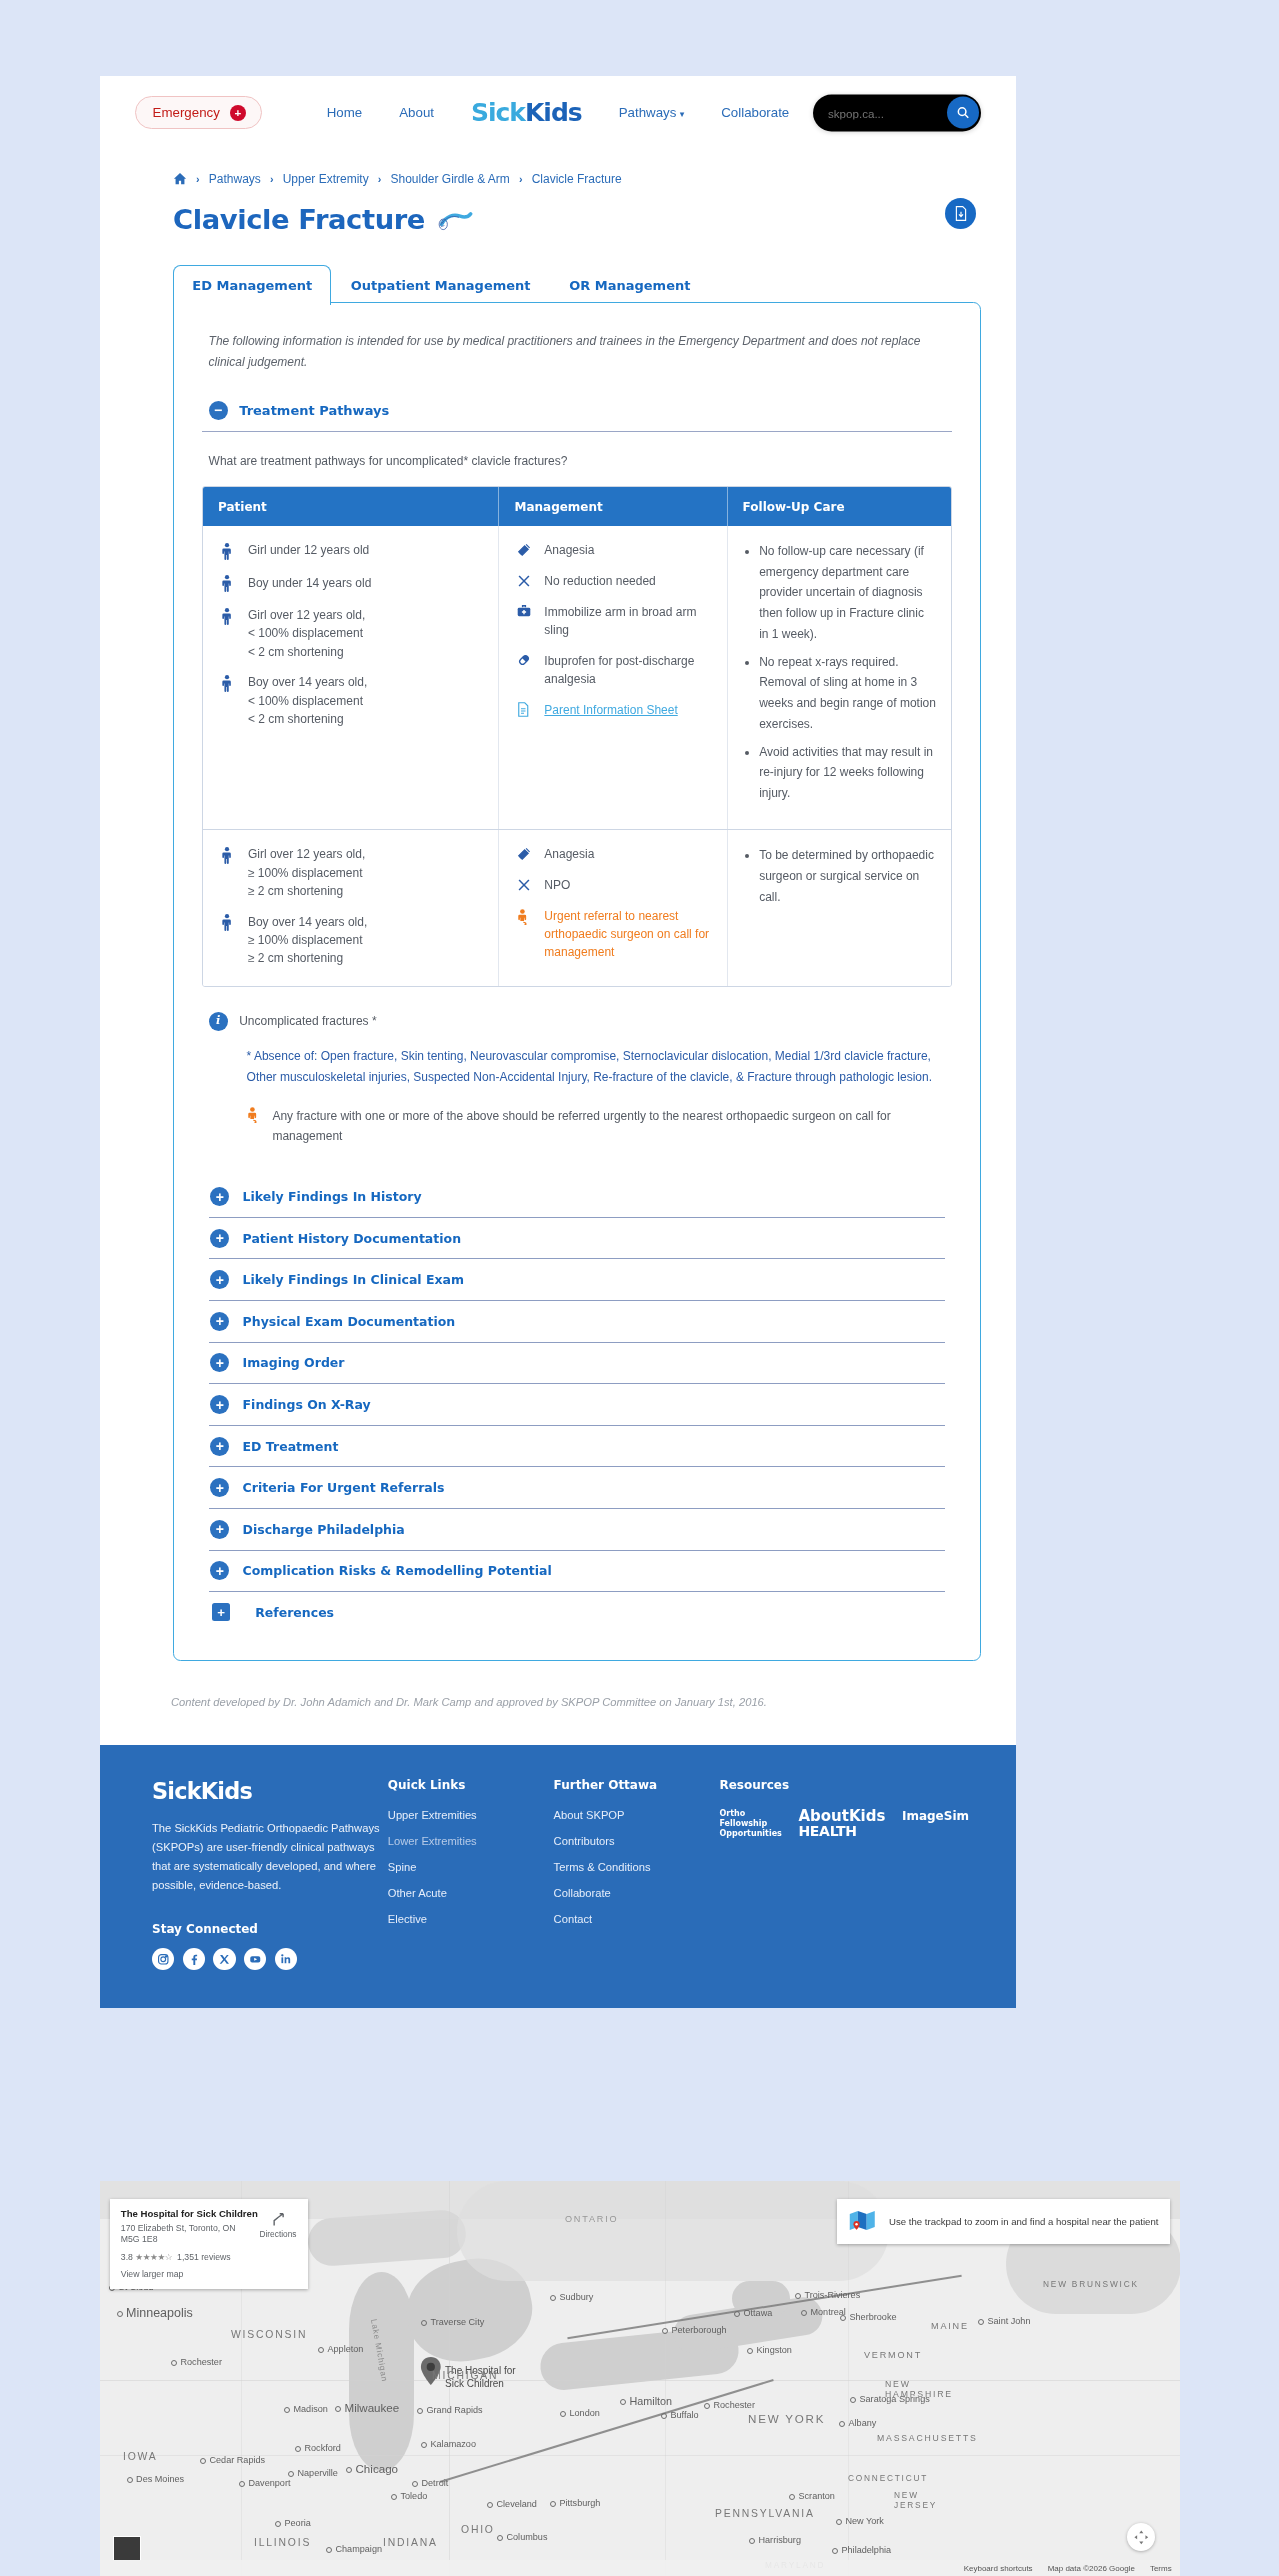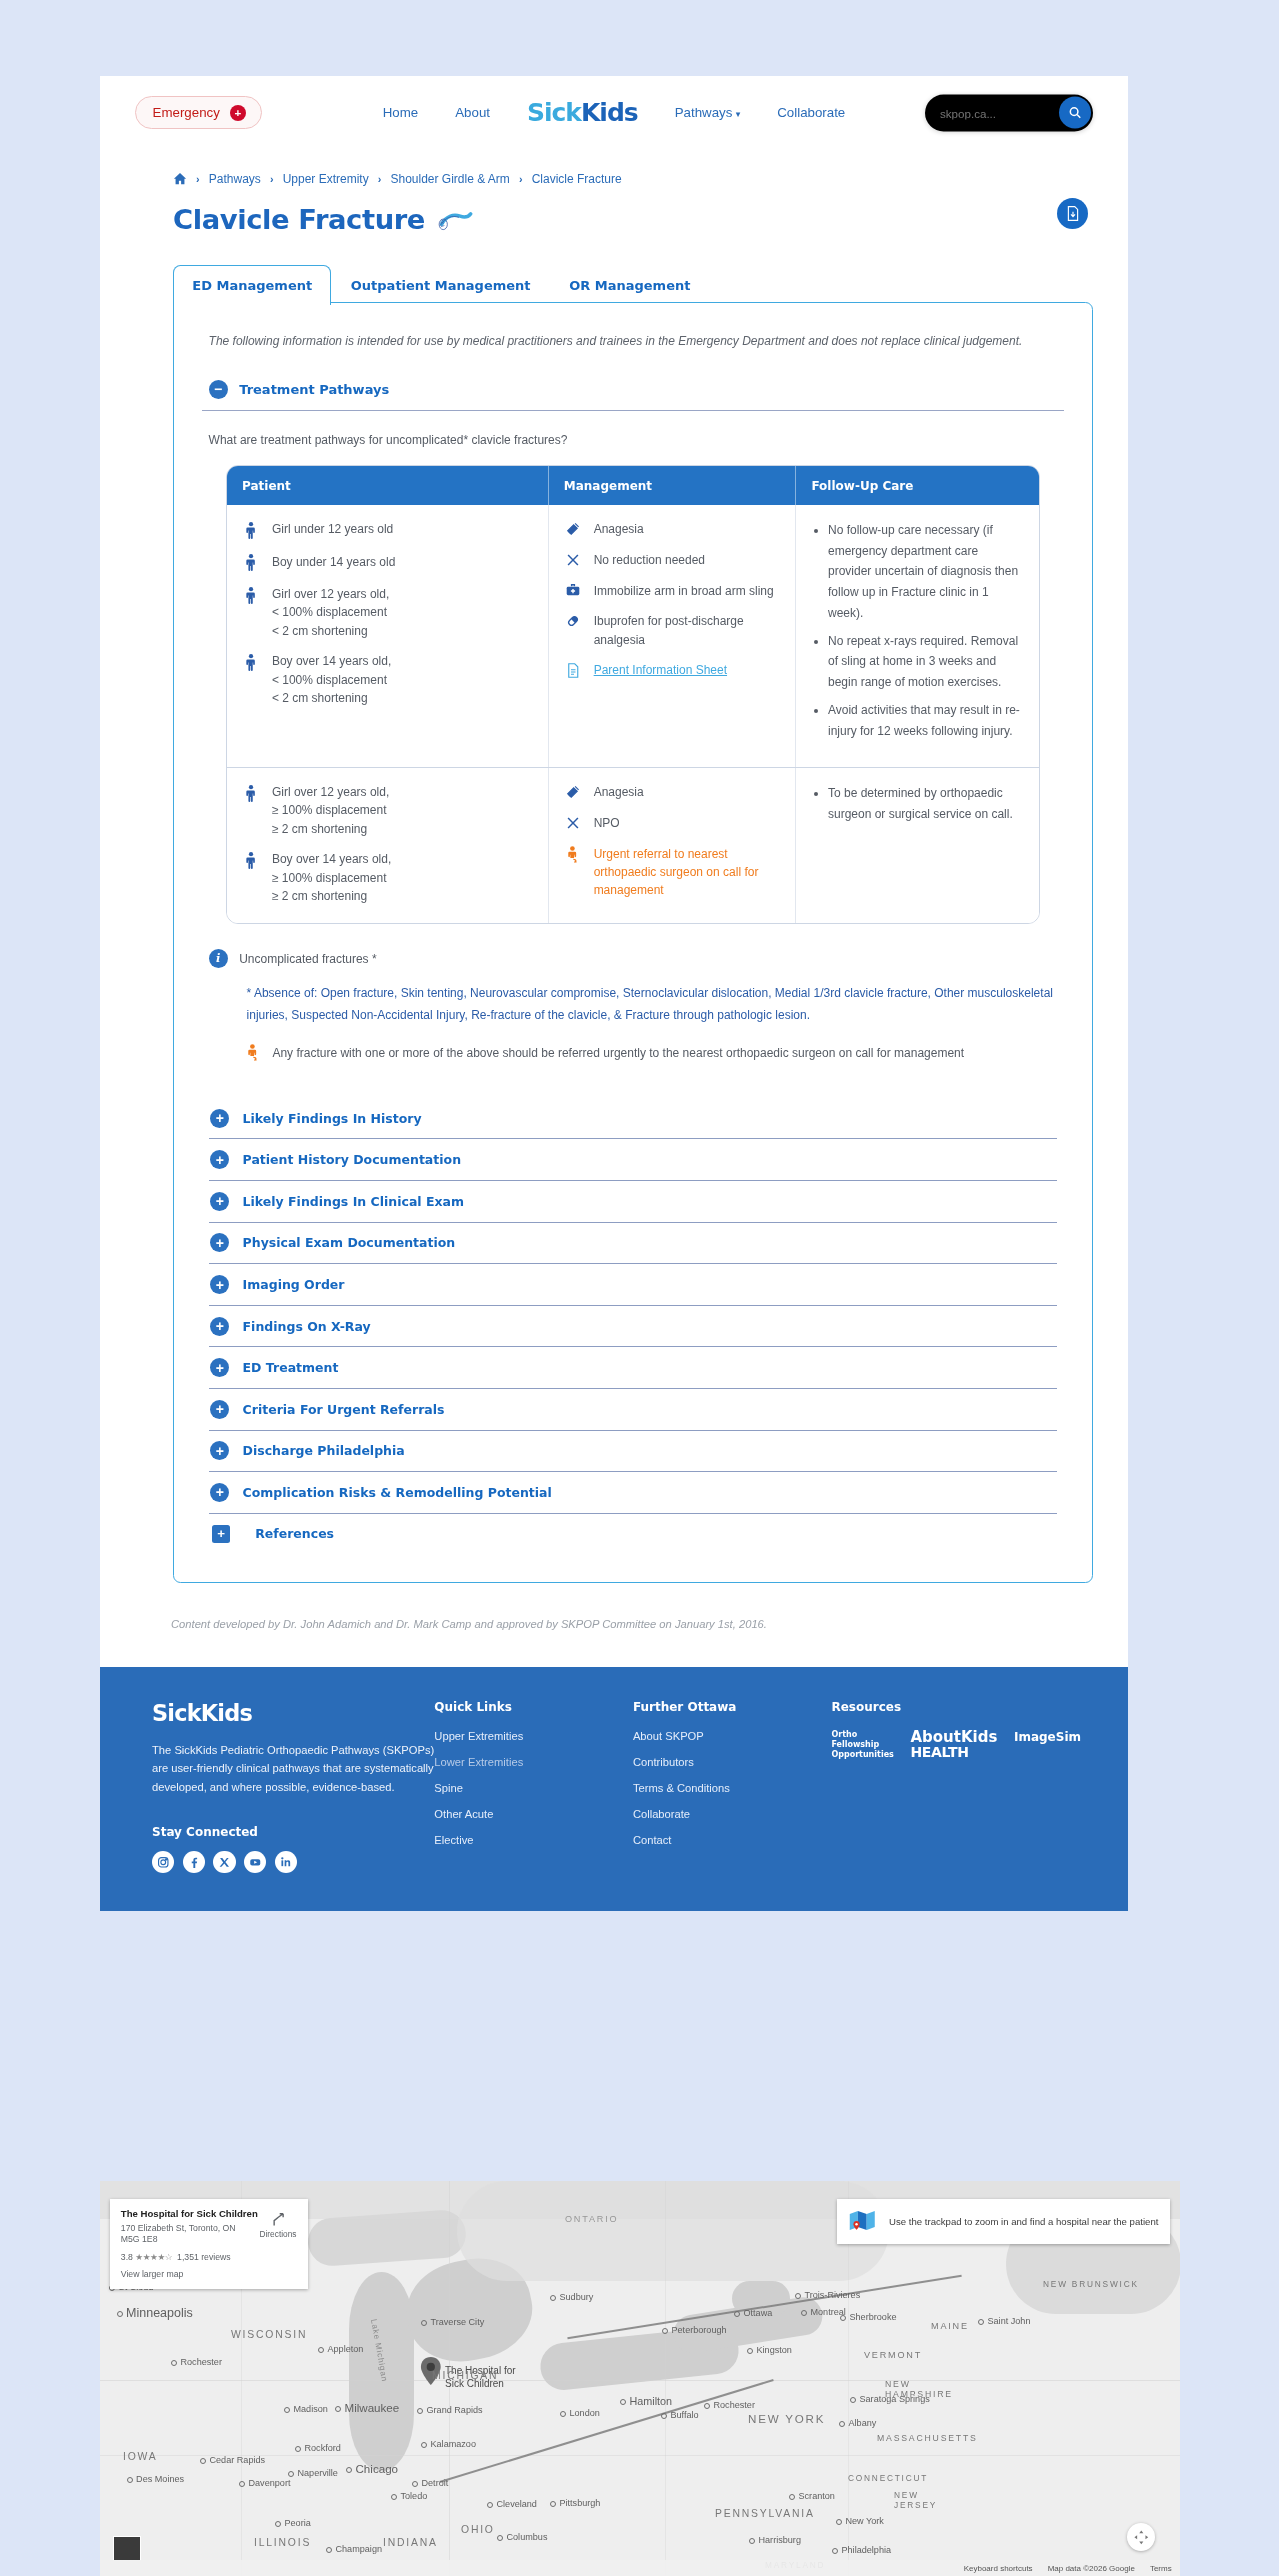--- a/index.html
+++ b/index.html
@@ -7,21 +7,21 @@
   body {
     background: #dce5f7;
     font-family: "Liberation Sans", sans-serif;
     color: #333;
     overflow: hidden;
   }
   .page {
     position: absolute;
     left: 100px;
     top: 76px;
-    width: 1028px;
+    width: 916px;
     background: #ffffff;
   }
 
   
   .site-header {
     height: 73px;
     display: flex;
     align-items: center;
     padding: 0 35px 0 35px;
     position: relative;
@@ -204,23 +204,23 @@
   }
   .question {
     color: #555b64;
     font-size: 12px;
     padding: 21.6px 6.6px 18.3px 6.6px;
   }
 
   
   .pw-table {
     border: 0.8px solid #cdd6e4;
-    border-radius: 12px;
+    border-radius: 3px;
     overflow: hidden;
-    margin: 0 24px;
+    margin: 0 0;
   }
   .pw-thead {
     display: flex;
     background: #2473c4;
   }
   .pw-thead > div {
     color: #fff;
     font-family: "DejaVu Sans", sans-serif;
     font-weight: bold;
     font-size: 12px;

